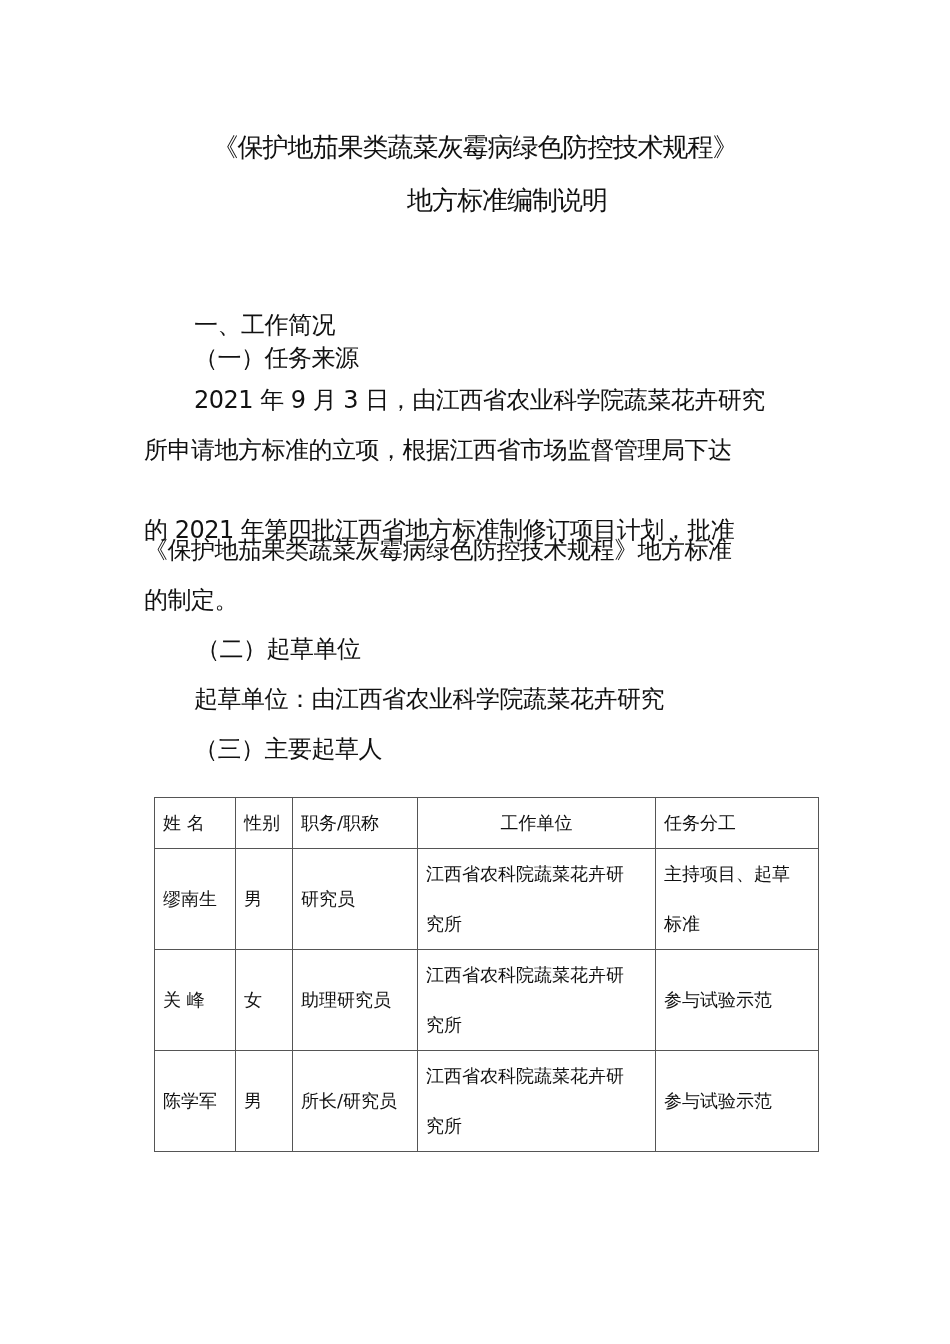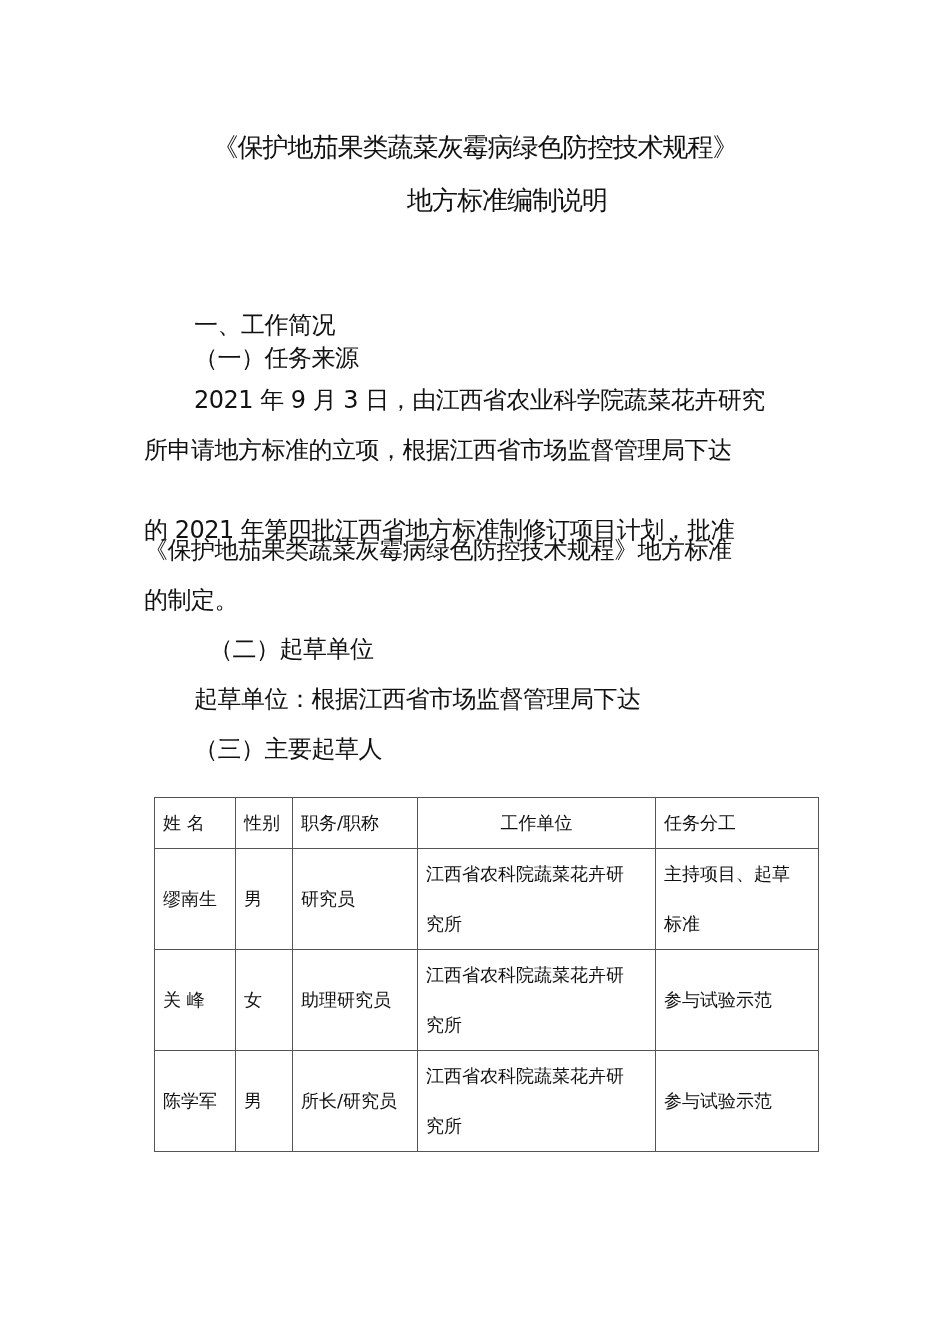--- a/index.html
+++ b/index.html
@@ -20,22 +20,22 @@
   <div class="title t2">地方标准编制说明</div>
 </div>
 
 <div class="line" style="left:194px;top:283px;margin-top:26px;">一、工作简况</div>
 <div class="line" style="left:194px;top:342px;">（一）任务来源</div>
 <div class="line" style="left:194px;top:384px;">2021 年 9 月 3 日，由江西省农业科学院蔬菜花卉研究</div>
 <div class="line" style="left:144px;top:434px;">所申请地方标准的立项，根据江西省市场监督管理局下达</div>
 <div class="line" style="left:144px;top:484px;margin-top:30px;">的 2021 年第四批江西省地方标准制修订项目计划，批准</div>
 <div class="line" style="left:144px;top:534px;">《保护地茄果类蔬菜灰霉病绿色防控技术规程》地方标准</div>
 <div class="line" style="left:144px;top:584px;">的制定。</div>
-<div class="line" style="left:209px;top:633px;">（二）起草单位</div>
-<div class="line" style="left:194px;top:683px;">起草单位：根据江西省市场监督管理局下达</div>
+<div class="line" style="left:196px;top:633px;">（二）起草单位</div>
+<div class="line" style="left:194px;top:683px;">起草单位：由江西省农业科学院蔬菜花卉研究</div>
 <div class="line" style="left:194px;top:733px;">（三）主要起草人</div>
 
 <table>
   <tbody>
       <tr>
     <td class="c1">姓 名</td>
     <td class="c2">性别</td>
     <td class="c3">职务/职称</td>
     <td class="c4">工作单位</td>
     <td class="c5">任务分工</td>

